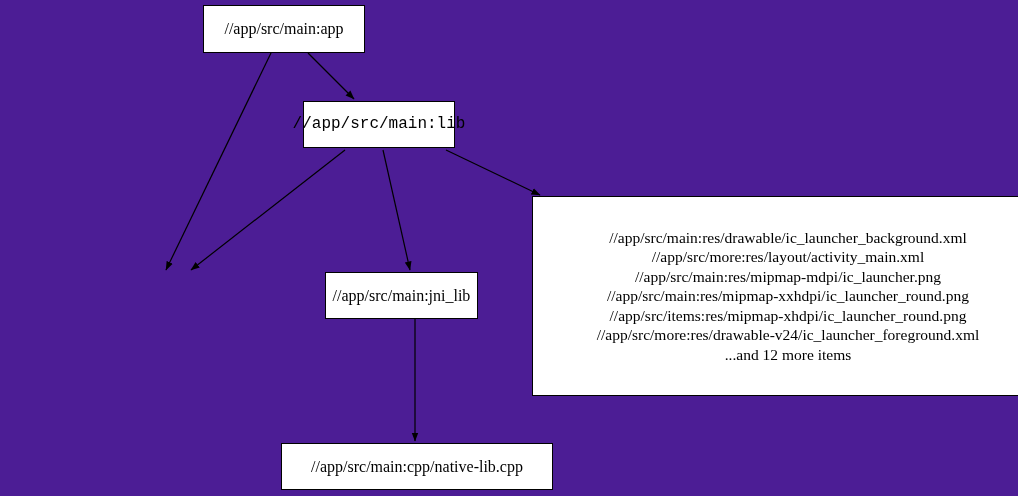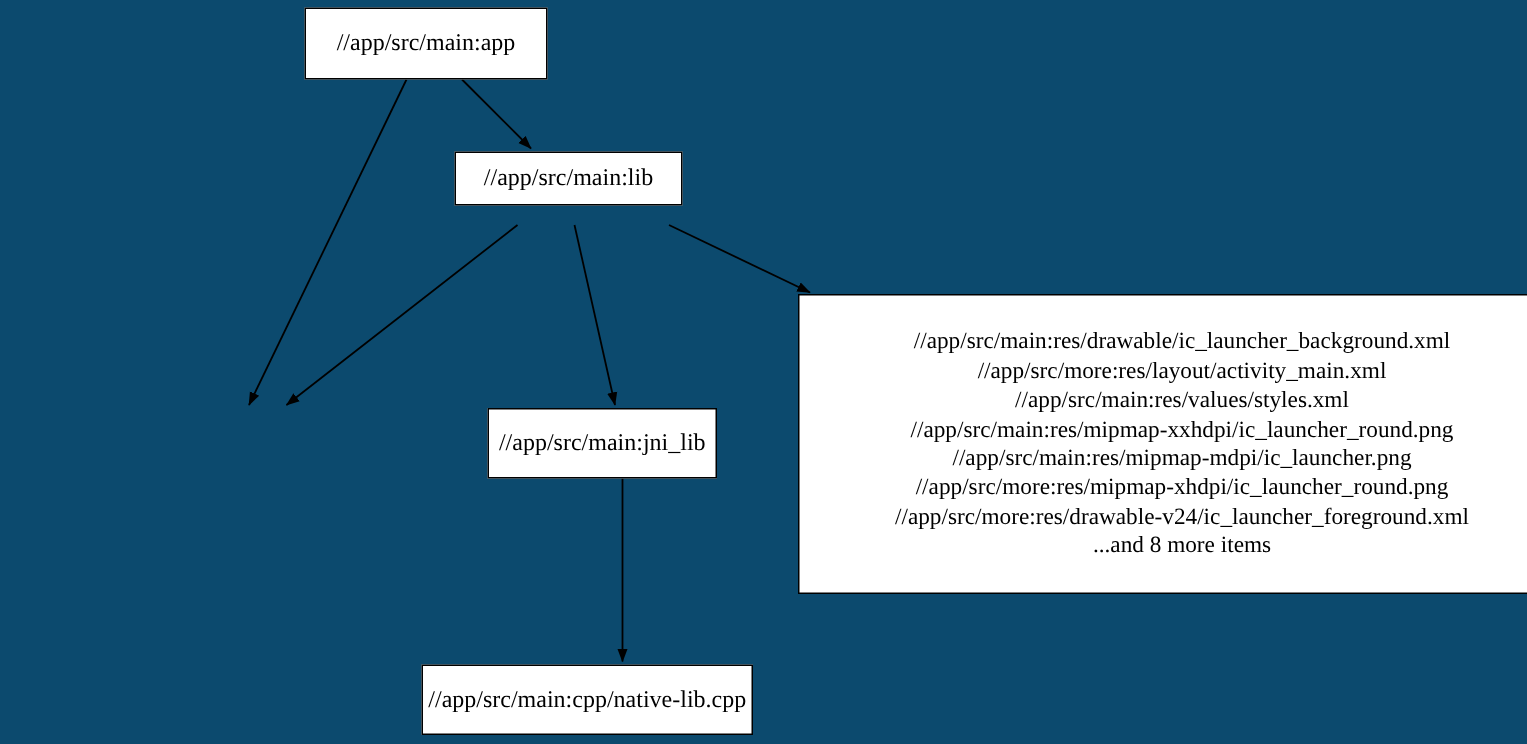--- a/index.html
+++ b/index.html
@@ -4,21 +4,21 @@
 <style>
   html, body {
     margin: 0;
     padding: 0;
     background: #ffffff;
   }
   .canvas {
     position: relative;
     width: 1018px;
     height: 496px;
-    background: #0c4a6e;
+    background: #4c1d95;
     font-family: "Liberation Serif", "DejaVu Serif", serif;
     color: #000000;
     overflow: hidden;
   }
   .edges-svg {
     position: absolute;
     left: 0;
     top: 0;
     width: 1018px;
     height: 496px;
@@ -34,24 +34,24 @@
     background: #ffffff;
     display: flex;
     align-items: center;
     justify-content: center;
     text-align: center;
     font-size: 16px;
     line-height: 19.5px;
     white-space: nowrap;
   }
   .node-app        { left: 203px; top: 5px;   width: 162px; height: 48px; }
-  .node-lib        { left: 303px; top: 101px; width: 152px; height: 36px; }
+  .node-lib        { left: 303px; top: 101px; width: 152px; height: 47px; font-family: Liberation Mono, monospace; }
   .node-manifest   { left: 6px;   top: 272px; width: 294px; height: 47px; }
   .node-jni-lib    { left: 325px; top: 272px; width: 153px; height: 47px; }
-  .node-native-cpp { left: 281px; top: 443px; width: 221px; height: 47px; }
+  .node-native-cpp { left: 281px; top: 443px; width: 272px; height: 47px; }
   .node-resources  {
     left: 532px; top: 196px; width: 512px; height: 200px;
     flex-direction: column;
     font-size: 15.5px;
     line-height: 19.4px;
     padding: 2px 4px;
   }
   .res-line { display: block; }
 </style>
 </head>
@@ -82,25 +82,24 @@
   </div>
 
 
   <div class="node node-jni-lib">
     <span>//app/src/main:jni_lib</span>
   </div>
 
   <div class="node node-resources">
     <span class="res-line">//app/src/main:res/drawable/ic_launcher_background.xml</span>
     <span class="res-line">//app/src/more:res/layout/activity_main.xml</span>
-    <span class="res-line">//app/src/main:res/values/styles.xml</span>
+    <span class="res-line">//app/src/main:res/mipmap-mdpi/ic_launcher.png</span>
     <span class="res-line">//app/src/main:res/mipmap-xxhdpi/ic_launcher_round.png</span>
-    <span class="res-line">//app/src/main:res/mipmap-mdpi/ic_launcher.png</span>
-    <span class="res-line">//app/src/more:res/mipmap-xhdpi/ic_launcher_round.png</span>
+    <span class="res-line">//app/src/items:res/mipmap-xhdpi/ic_launcher_round.png</span>
     <span class="res-line">//app/src/more:res/drawable-v24/ic_launcher_foreground.xml</span>
-    <span class="res-line">...and 8 more items</span>
+    <span class="res-line">...and 12 more items</span>
   </div>
 
   <div class="node node-native-cpp">
     <span>//app/src/main:cpp/native-lib.cpp</span>
   </div>
 
 </div>
 
 </body></html>

